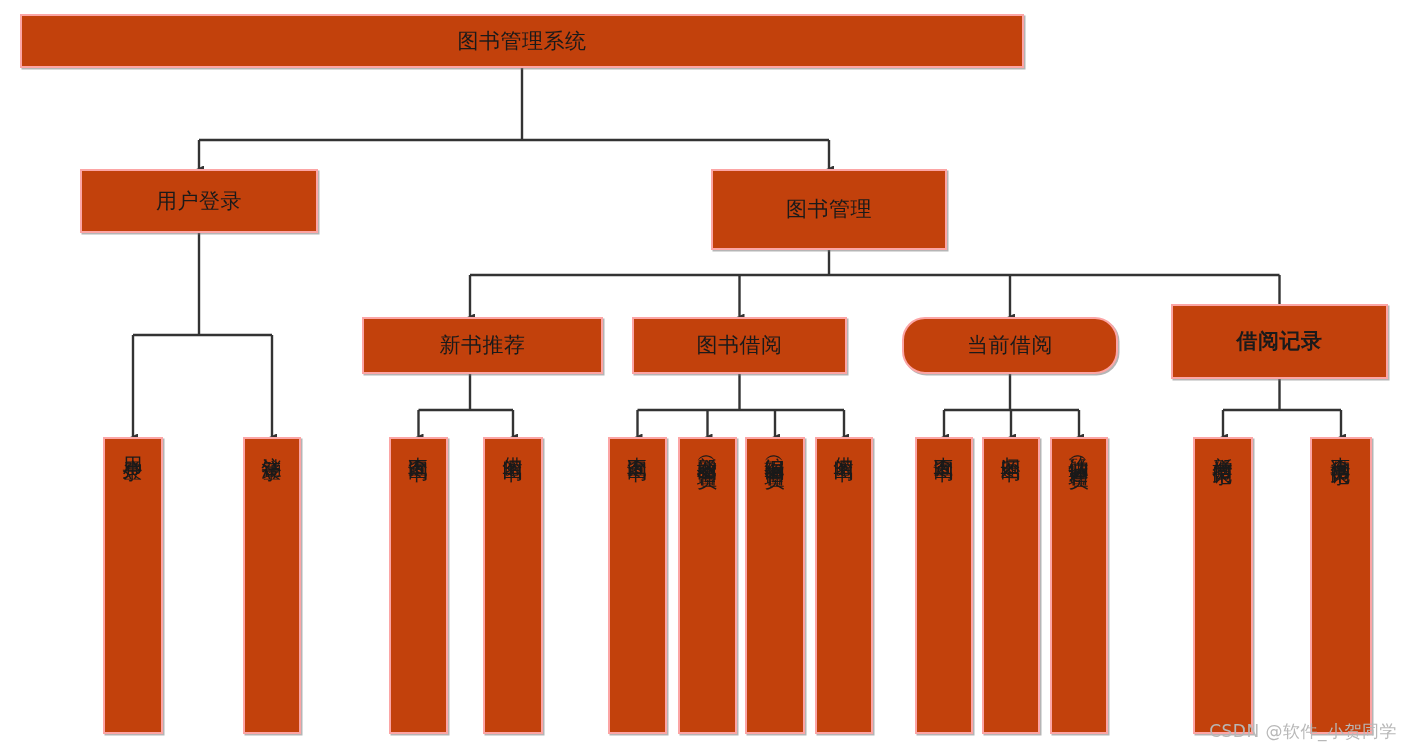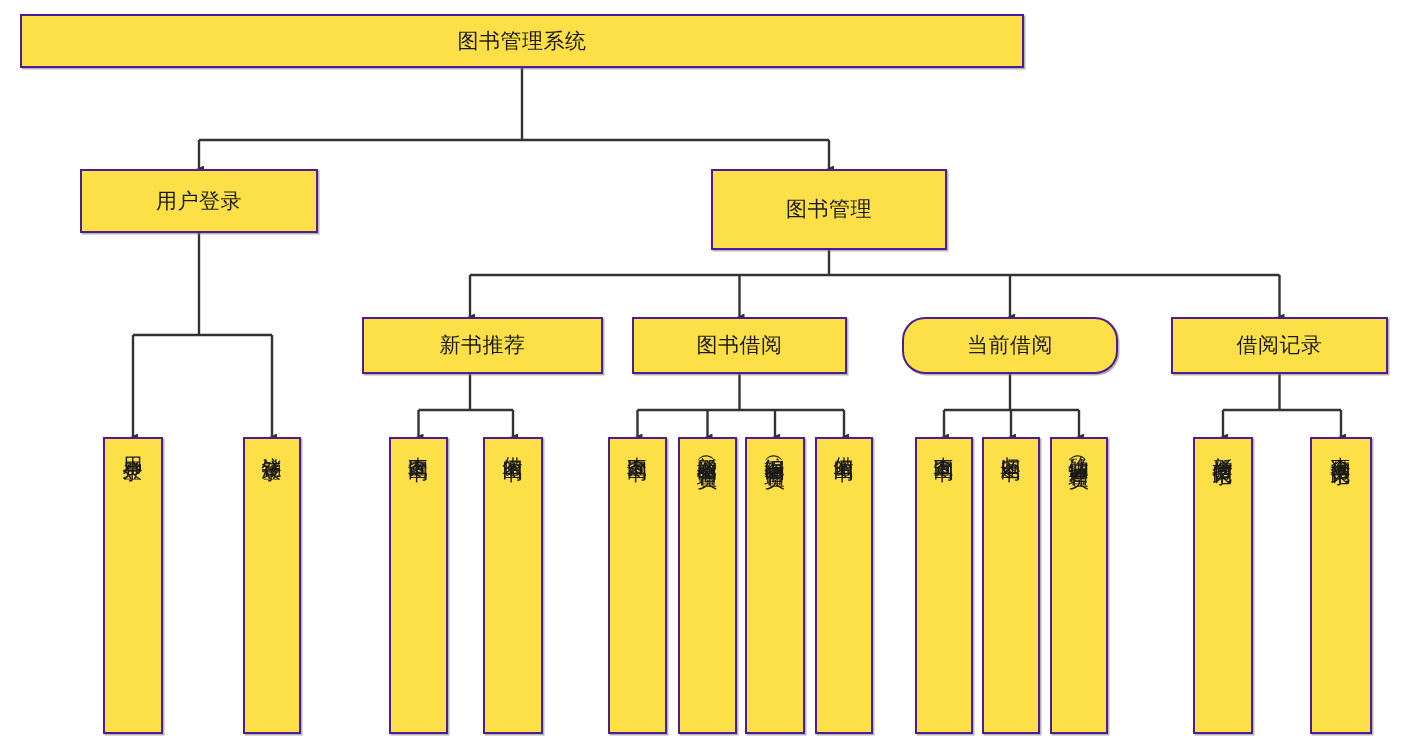--- a/index.html
+++ b/index.html
@@ -22,22 +22,22 @@
   svg#tree-svg {
     position: absolute;
     top: 0;
     left: 0;
     width: 1405px;
     height: 747px;
   }
   .node-box {
     position: absolute;
     box-sizing: border-box;
-    background: #fde047;
-    border: 2px solid #4c1d95;
+    background: #c2410c;
+    border: 2px solid #fca5a5;
     box-shadow: 1.5px 1.5px 0 0 rgba(120,120,120,0.55);
     display: flex;
     align-items: center;
     justify-content: center;
     color: #1a1a1a;
     text-align: right;
   }
   .node-label {
     font-size: 21px;
     line-height: 1.15;
@@ -132,21 +132,21 @@
       </div>
       <div class="node-box horizontal" style="left: 362px; top: 317px; width: 241px; height: 57px;">
         <span class="node-label">新书推荐</span>
       </div>
       <div class="node-box horizontal" style="left: 632px; top: 317px; width: 215px; height: 57px;">
         <span class="node-label">图书借阅</span>
       </div>
       <div class="node-box horizontal" style="left: 902px; top: 317px; width: 216px; height: 57px; border-radius: 23px;">
         <span class="node-label">当前借阅</span>
       </div>
-      <div class="node-box horizontal" style="left: 1171px; top: 317px; width: 217px; height: 57px;">
+      <div class="node-box horizontal" style="left: 1171px; top: 304px; width: 217px; height: 75px; font-weight: bold;">
         <span class="node-label">借阅记录</span>
       </div>
       <div class="node-box vertical" style="left: 103px; top: 437px; width: 60px; height: 297px;">
         <span class="node-label">用户登录</span>
       </div>
       <div class="node-box vertical" style="left: 243px; top: 437px; width: 58px; height: 297px;">
         <span class="node-label">注销登录</span>
       </div>
       <div class="node-box vertical" style="left: 389px; top: 437px; width: 59px; height: 297px;">
         <span class="node-label">查询图书</span>
@@ -176,13 +176,14 @@
         <span class="node-label">确认归还（管理员）</span>
       </div>
       <div class="node-box vertical" style="left: 1193px; top: 437px; width: 60px; height: 297px;">
         <span class="node-label">新增借阅记录</span>
       </div>
       <div class="node-box vertical" style="left: 1310px; top: 437px; width: 62px; height: 297px;">
         <span class="node-label">查询借阅记录</span>
       </div>
     </div>
 
+  <div class="watermark">CSDN @软件_小贺同学</div>
 </div>
 
 </body></html>

